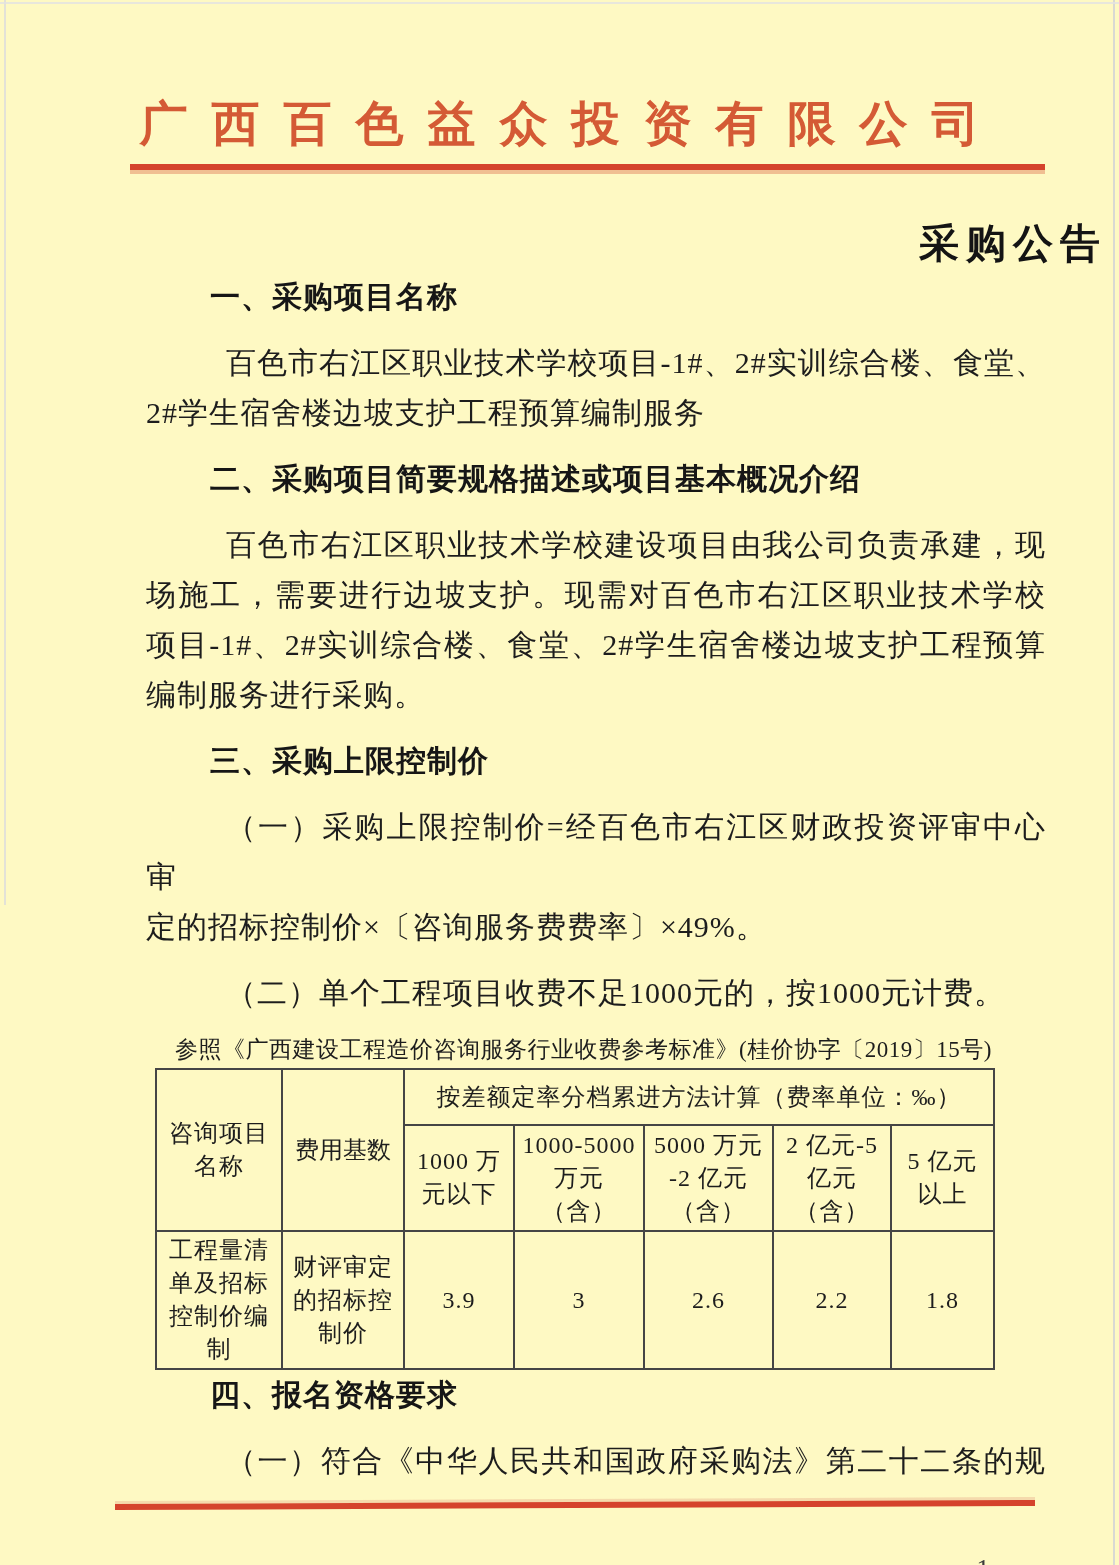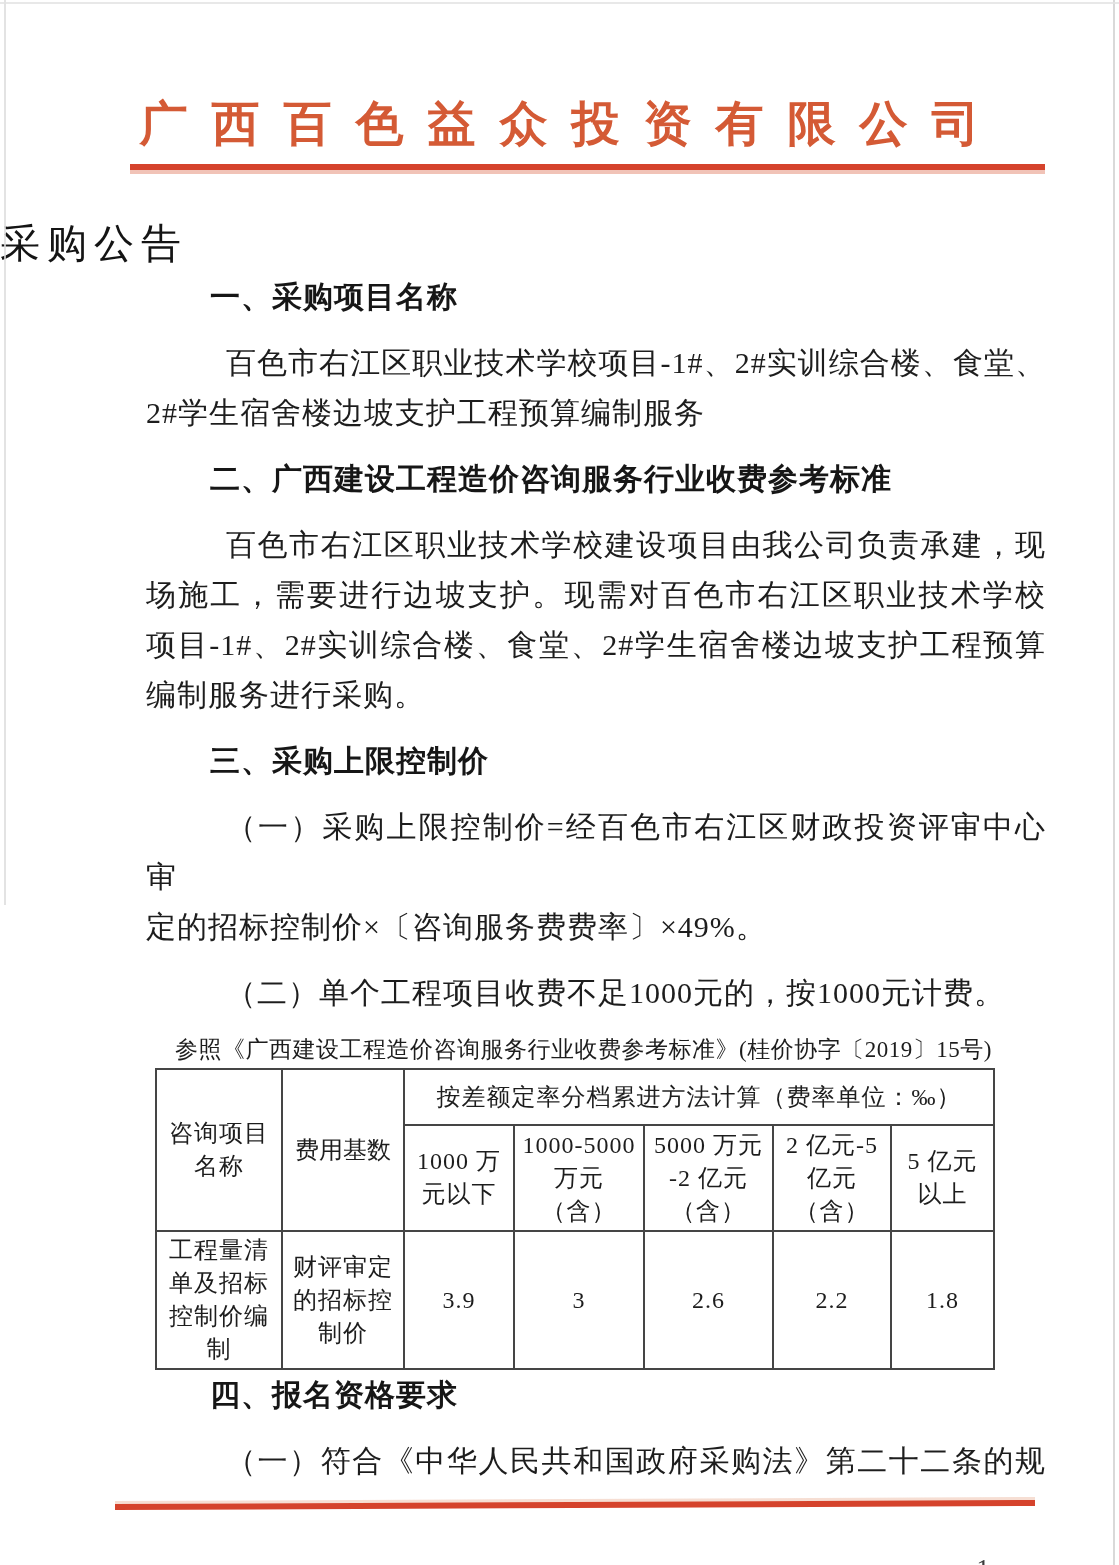--- a/index.html
+++ b/index.html
@@ -6,21 +6,21 @@
     --header_orange:#d45a35;
     --rule_red:#d5432c;
     --ink:#1d1d1d;
     --table_border:#454545;
   }
   html,body{margin:0;padding:0;background:#e9e9e9;}
   .page{
     position:relative;
     width:1119px;height:1565px;
     margin:0 auto;
-    background:#ffffff;
+    background:#fef9c3;
     overflow:hidden;
     font-family:"Liberation Serif","DejaVu Serif",serif;
     color:var(--ink);
   }
   
   .scan-left{position:absolute;left:4px;top:0;width:2px;height:905px;background:#dcdcdc;opacity:.8;}
   .scan-right{position:absolute;right:4px;top:0;width:2px;height:1565px;background:#d5d5d5;opacity:.9;}
   .scan-top{position:absolute;left:0;top:2px;width:100%;height:2px;background:#e2e2e2;opacity:.8;}
 
   .company{
@@ -34,24 +34,24 @@
     line-height:68px;
     white-space:nowrap;
   }
   .red-rule{
     margin:6px 74px 0 130px;
     height:6px;
     background:var(--rule_red);
     box-shadow:0 4px 0 rgba(218,96,66,.38);
   }
   .doc-title{
-    margin:46px 0 0 0;
-    text-align:left;
+    margin:46px 12px 0 0;
+    text-align:right;
     font-size:40px;
-    font-weight:normal;
+    font-weight:bold;
     letter-spacing:7px;
     color:#141414;
     line-height:56px;
   }
   .content{
     padding:0 57px 0 130px;
     font-size:30px;
     line-height:50px;
   }
   h2.sec{
@@ -129,21 +129,21 @@
   <div class="doc-title">采购公告</div>
 
   <div class="content">
 
     <h2 class="sec mt-s1">一、采购项目名称</h2>
     <div class="para">
         <div class="tline just ind">百色市右江区职业技术学校项目-1#、2#实训综合楼、食堂、</div>
         <div class="tline">2#学生宿舍楼边坡支护工程预算编制服务</div>
       </div>
 
-    <h2 class="sec mt-s2">二、广西建设工程造价咨询服务行业收费参考标准</h2>
+    <h2 class="sec mt-s2">二、采购项目简要规格描述或项目基本概况介绍</h2>
     <div class="para">
         <div class="tline just ind">百色市右江区职业技术学校建设项目由我公司负责承建，现</div>
         <div class="tline just">场施工，需要进行边坡支护。现需对百色市右江区职业技术学校</div>
         <div class="tline just">项目-1#、2#实训综合楼、食堂、2#学生宿舍楼边坡支护工程预算</div>
         <div class="tline">编制服务进行采购。</div>
       </div>
 
     <h2 class="sec mt-s3">三、采购上限控制价</h2>
     <div class="para">
         <div class="tline just ind">（一）采购上限控制价=经百色市右江区财政投资评审中心审</div>

